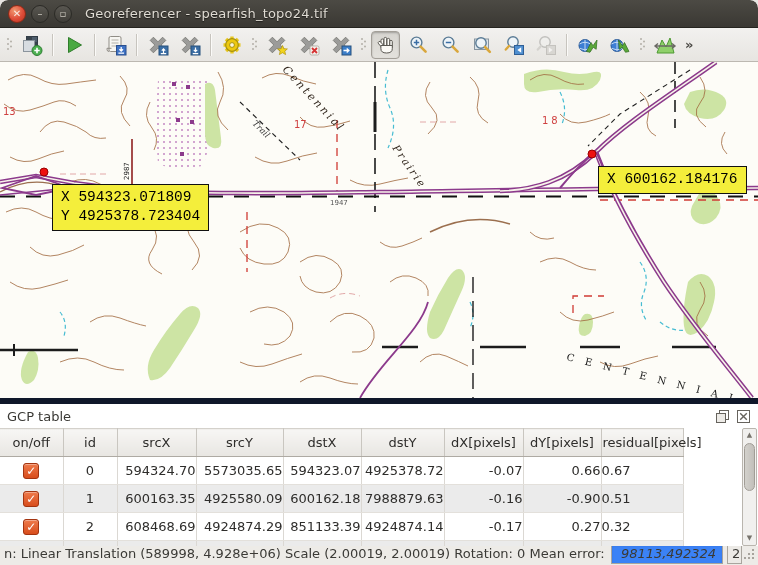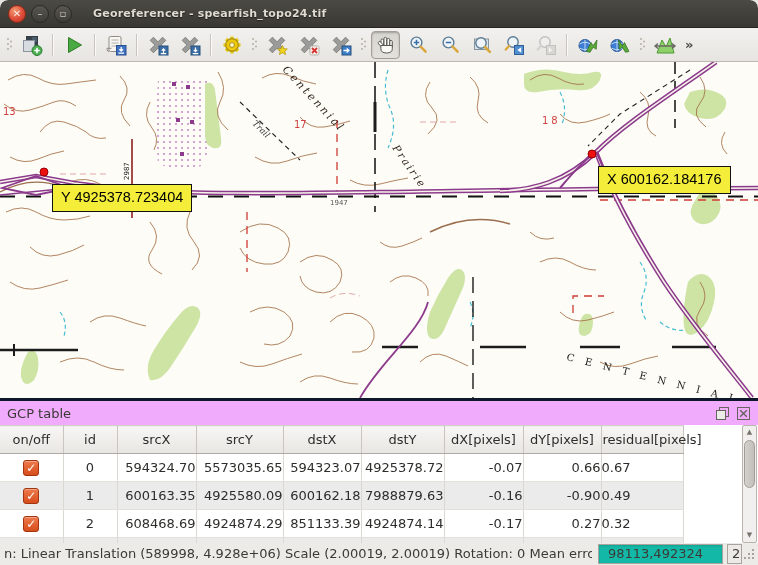--- a/index.html
+++ b/index.html
@@ -14,43 +14,43 @@
     height:28px;display:flex;align-items:center;padding:0 8px;
     background:linear-gradient(#4c4a44,#3a3833);
     border-bottom:1px solid #25241f;border-radius:8px 8px 0 0;
   }
   .wbtn{width:18px;height:18px;border-radius:50%;margin-right:5px;
     display:flex;align-items:center;justify-content:center;
     font-size:10px;line-height:1;cursor:default;}
   .wbtn.close{background:radial-gradient(circle at 35% 30%,#f09a72,#df4b38 55%,#b83722);
     border:1px solid #8f2a17;color:#fbe9e2;font-weight:bold;}
   .wbtn.minmax{background:linear-gradient(#595751,#3f3d38);border:1px solid #2b2a26;color:#c9c5bc;}
-  .title-text{margin-left:16px;font-size:11px;font-weight:bold;color:#dfdbd3;letter-spacing:.2px;
+  .title-text{margin-left:8px;font-size:13px;font-weight:normal;color:#dfdbd3;letter-spacing:.2px;
     text-shadow:0 1px 1px #1d1c19;white-space:nowrap;}
   
   .toolbar{height:34px;display:flex;align-items:center;gap:3px;padding:0 4px;
     background:linear-gradient(#f2f1ef,#e7e5e1);border-bottom:1px solid #bcb8b1;}
   .tbtn{width:29px;height:28px;display:flex;align-items:center;justify-content:center;
     border-radius:4px;border:1px solid transparent;}
   .tbtn.pressed{background:linear-gradient(#d6d4cf,#e3e1dc);border:1px solid #a39f98;
     box-shadow:inset 0 1px 2px rgba(0,0,0,.25);}
   .tbtn.disabled{opacity:.45;}
   .tsep{width:1px;height:22px;background:#c7c4be;margin:0 3px;box-shadow:1px 0 0 #fbfaf8;}
   .tgrip{width:6px;height:18px;position:relative;margin:0 2px;}
   .tgrip::before{content:"";position:absolute;left:1px;top:2px;width:2px;height:2px;border-radius:50%;
     background:#b3afa8;box-shadow:0 5px 0 #b3afa8,0 10px 0 #b3afa8,3px 2.5px 0 #b3afa8,3px 7.5px 0 #b3afa8;}
   .tovf{font-size:13px;font-weight:bold;color:#4a4844;padding:0 3px;}
   
   .map{position:relative;height:336px;background:#fdfcf7;overflow:hidden;cursor:default;}
   .map svg{display:block;}
   .gcp-label{position:absolute;background:#f4ee3b;border:1.5px solid #111;
-    padding:3px 8px 4px 8px;font-family:Liberation Sans, sans-serif;font-size:14.5px;
+    padding:3px 8px 4px 8px;font-family:Liberation Mono, monospace;font-size:14.5px;
     line-height:1.32;color:#000;white-space:nowrap;}
   
-  .gcp-panel{height:143px;border-top:3px solid #0f172a;background:#f0abfc;position:relative;}
+  .gcp-panel{height:143px;border-top:6px solid #0f172a;background:#ffffff;position:relative;}
   .gcp-title{height:24px;display:flex;align-items:center;padding:0 7px;font-size:13px;color:#3a3935;}
   .gcp-title .spacer{flex:1;}
   .pbtn{width:16px;height:15px;display:flex;align-items:center;justify-content:center;margin-left:5px;}
   .gcp-table-wrap{height:118px;overflow:hidden;position:relative;background:#fff;}
   table.gcp{border-collapse:collapse;table-layout:fixed;width:684px;font-size:13px;color:#2e2d2b;}
   table.gcp th{height:28px;font-weight:normal;text-align:center;
     background:linear-gradient(#f7f6f4,#e8e6e2);
     border-right:1px solid #c9c6c0;border-bottom:1px solid #aeaaa3;border-top:1px solid #d4d1cb;}
   table.gcp td{height:28px;border-right:1px solid #dbd8d3;border-bottom:1px solid #e3e0db;padding:0;}
   table.gcp tr.alt td{background:#ebebeb;}
@@ -65,21 +65,21 @@
   .vscroll{position:absolute;top:0;right:1px;width:15px;height:118px;
     background:#f1f0ee;border:1px solid #b9b5ae;border-radius:2px;}
   .vthumb{position:absolute;left:1px;right:1px;top:14px;height:48px;border-radius:6px;
     background:linear-gradient(90deg,#d3d1cc,#c2bfba);border:1px solid #a19d96;}
   .varrow{position:absolute;left:0;width:100%;text-align:center;font-size:7px;color:#77736c;}
   
   .statusbar{height:24px;display:flex;align-items:center;background:#edebe7;
     border-top:1px solid #bbb7b0;padding:0 1px 0 4px;font-size:13px;color:#3b3a36;}
   .status-left{flex:1;white-space:nowrap;overflow:hidden;}
   .coord-box{border:1px solid #a9a59e;box-shadow:inset 0 1px 2px rgba(0,0,0,.12);
-    padding:1px 19px 2px 9px;margin:0 4px 0 6px;white-space:nowrap;background:#14b8a6;}
+    padding:1px 6px 2px 9px;margin:0 4px 0 6px;white-space:nowrap;background:#3b82f6;font-style:italic;}
   .partial-box{width:15px;overflow:hidden;border:1px solid #a9a59e;height:20px;
     padding:1px 0 0 4px;background:#eceae6;white-space:nowrap;}
   .rgrip{width:13px;height:16px;position:relative;margin-left:2px;}
   .rgrip::before{content:"";position:absolute;right:3px;bottom:3px;width:2px;height:2px;
     background:#a7a39c;box-shadow:-4px 4px 0 #a7a39c,0 4px 0 #a7a39c,
     -8px 8px 0 #a7a39c,-4px 8px 0 #a7a39c,0 8px 0 #a7a39c;bottom:11px;}
 </style>
 </head>
 <body>
 
@@ -400,20 +400,21 @@
       <text x="3" y="53" font-size="10" fill="#cf4040">13</text>
       <text x="542" y="62" font-size="10" fill="#cf4040" letter-spacing="3">18</text>
       <text transform="translate(129,118) rotate(-90)" font-size="7" fill="#222">2987</text>
       <text x="330" y="143" font-size="7" fill="#555">1947</text>
 
       <circle cx="44" cy="110" r="4" fill="#ee1111" stroke="#990000"></circle>
       <circle cx="592" cy="92" r="4" fill="#ee1111" stroke="#990000"></circle>
     </svg>
 
     <div class="gcp-label" style="left:52px;top:122px;">
+      <div>X 594323.071809</div>
       <div>Y 4925378.723404</div>
     </div>
     <div class="gcp-label" style="left:598px;top:104px;">
       <div>X 600162.184176</div>
     </div>
   </div>
 
   <div class="gcp-panel">
     <div class="gcp-title">
       <span>GCP table</span>
@@ -471,21 +472,21 @@
             </tr>
             <tr class="alt">
               <td class="c-on"><span class="cbx">✓</span></td>
               <td class="c-id">1</td>
               <td class="c-num">600163.35</td>
               <td class="c-num">4925580.09</td>
               <td class="c-num">600162.18</td>
               <td class="c-num">7988879.63</td>
               <td class="c-num">-0.16</td>
               <td class="c-num">-0.90</td>
-              <td class="c-res">0.49</td>
+              <td class="c-res">0.51</td>
             </tr>
             <tr>
               <td class="c-on"><span class="cbx">✓</span></td>
               <td class="c-id">2</td>
               <td class="c-num">608468.69</td>
               <td class="c-num">4924874.29</td>
               <td class="c-num">851133.39</td>
               <td class="c-num">4924874.14</td>
               <td class="c-num">-0.17</td>
               <td class="c-num">0.27</td>

